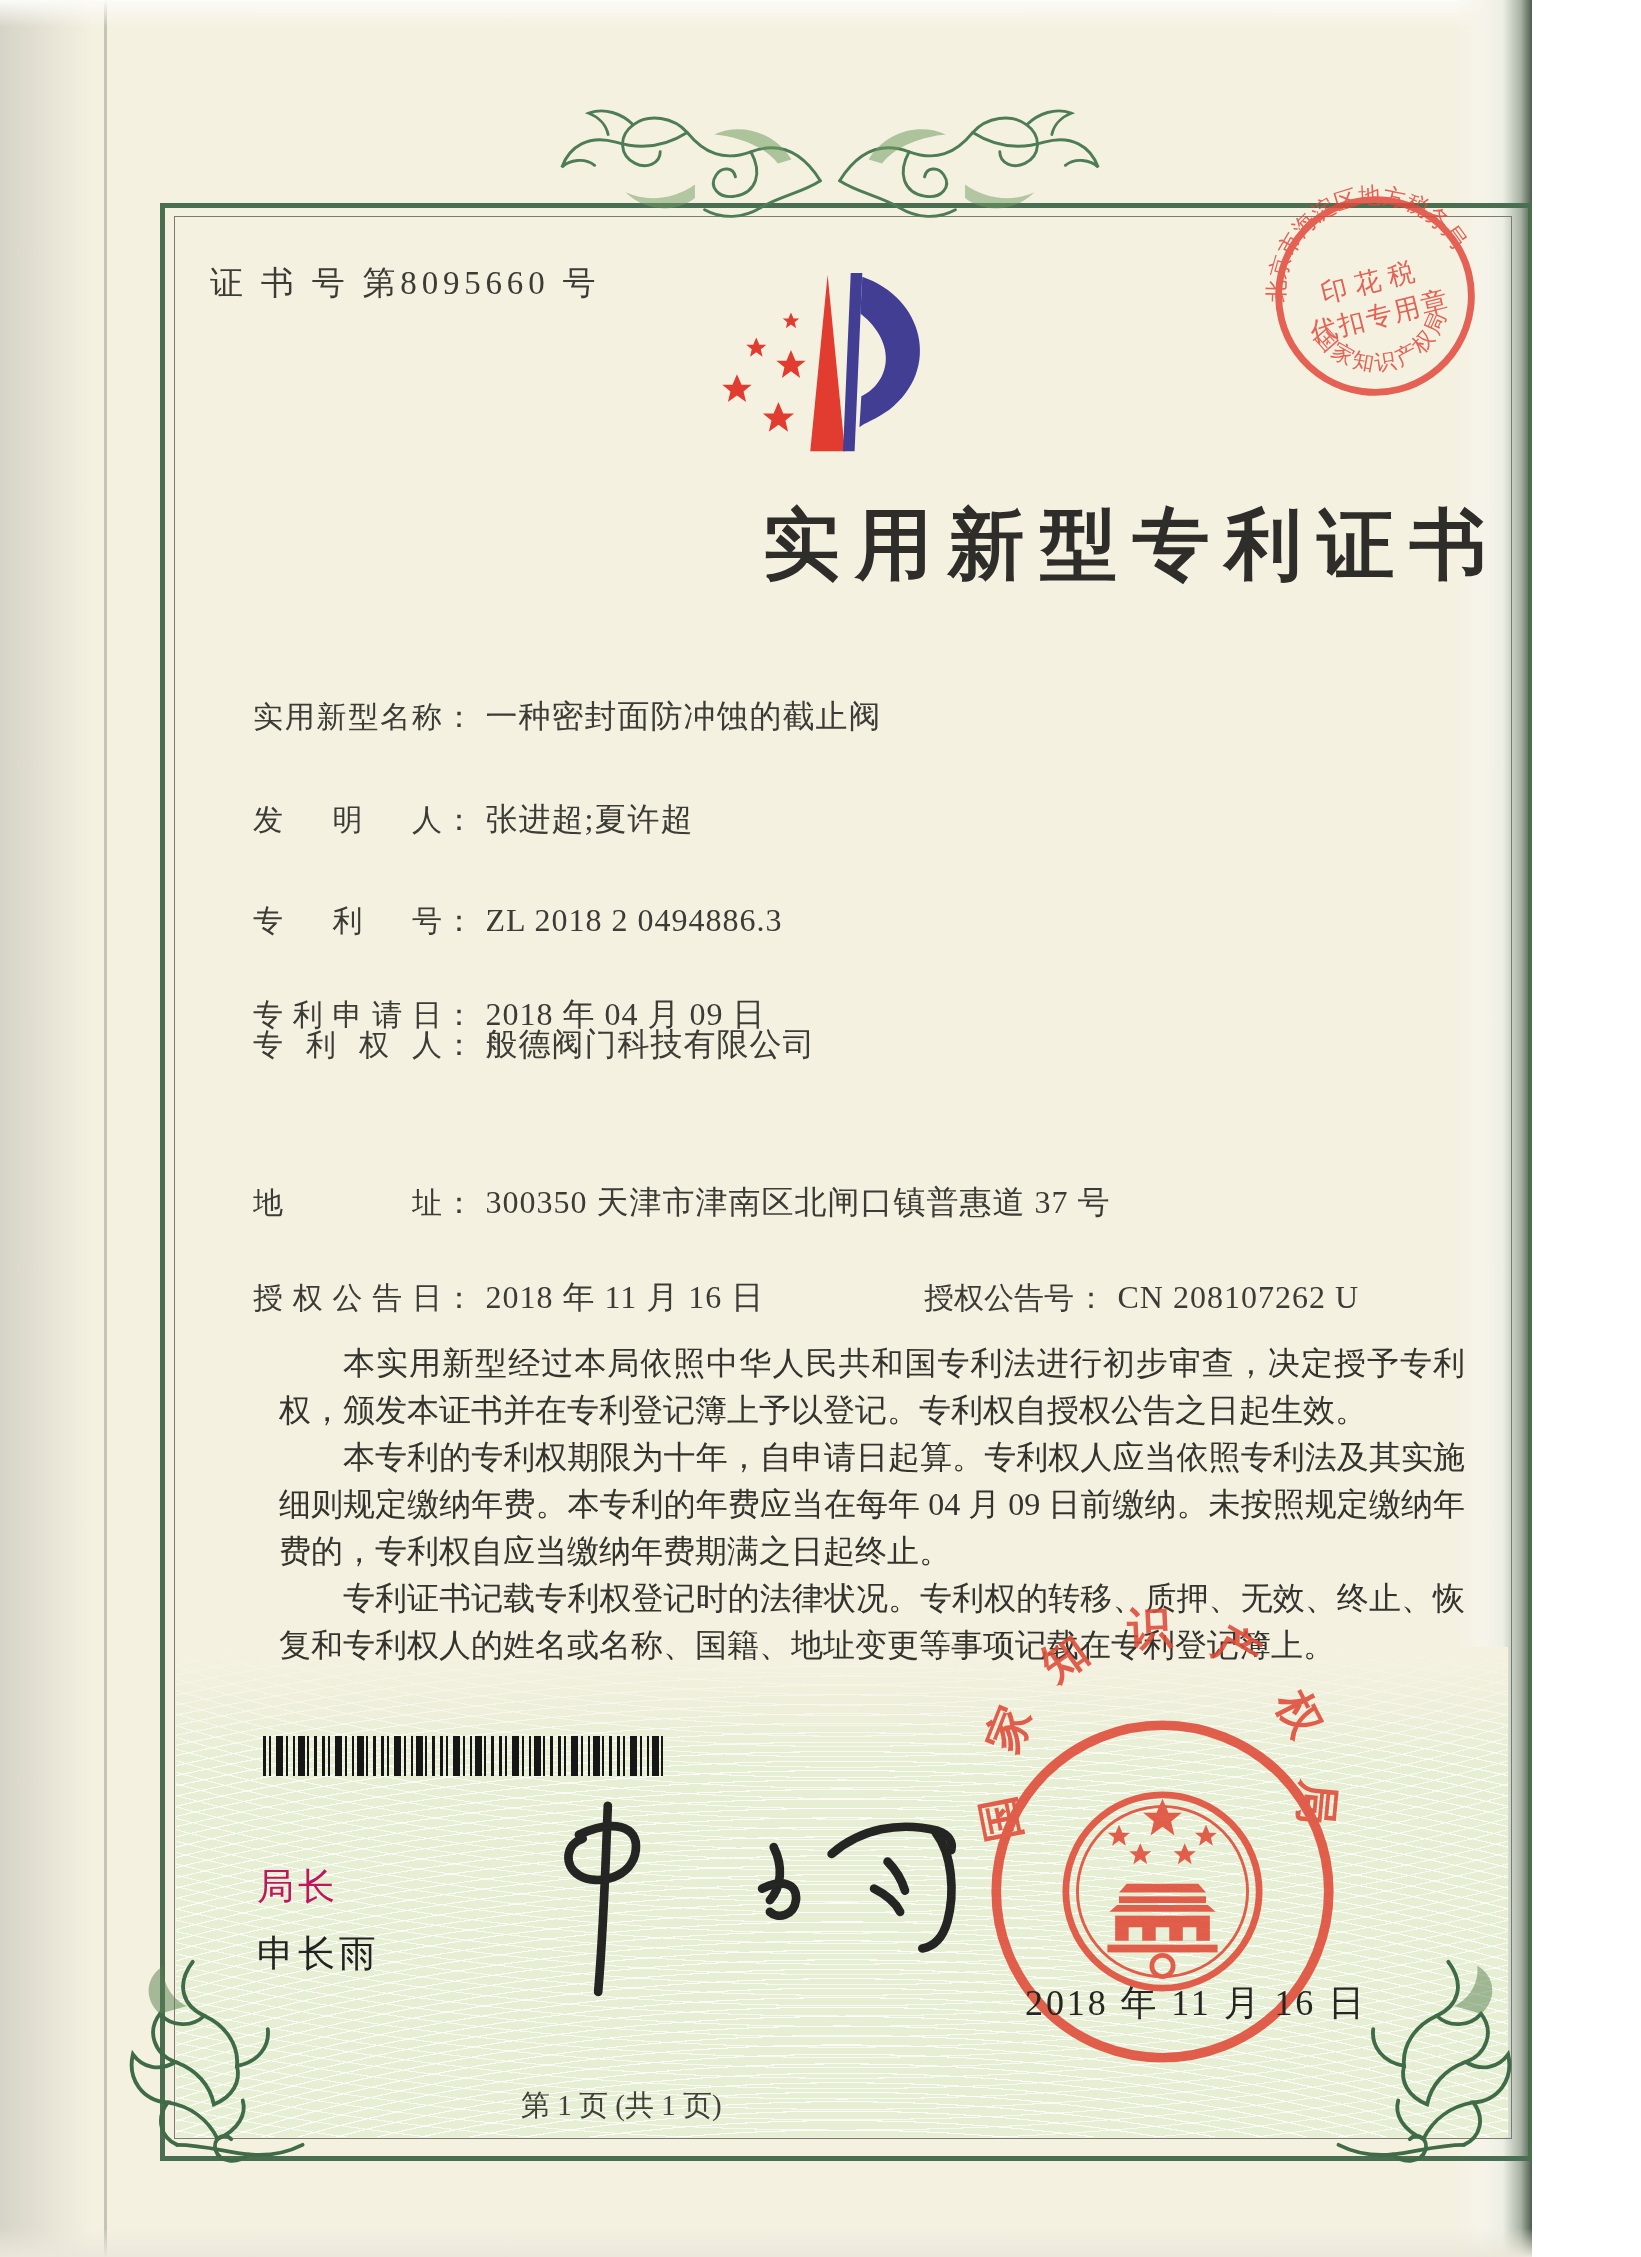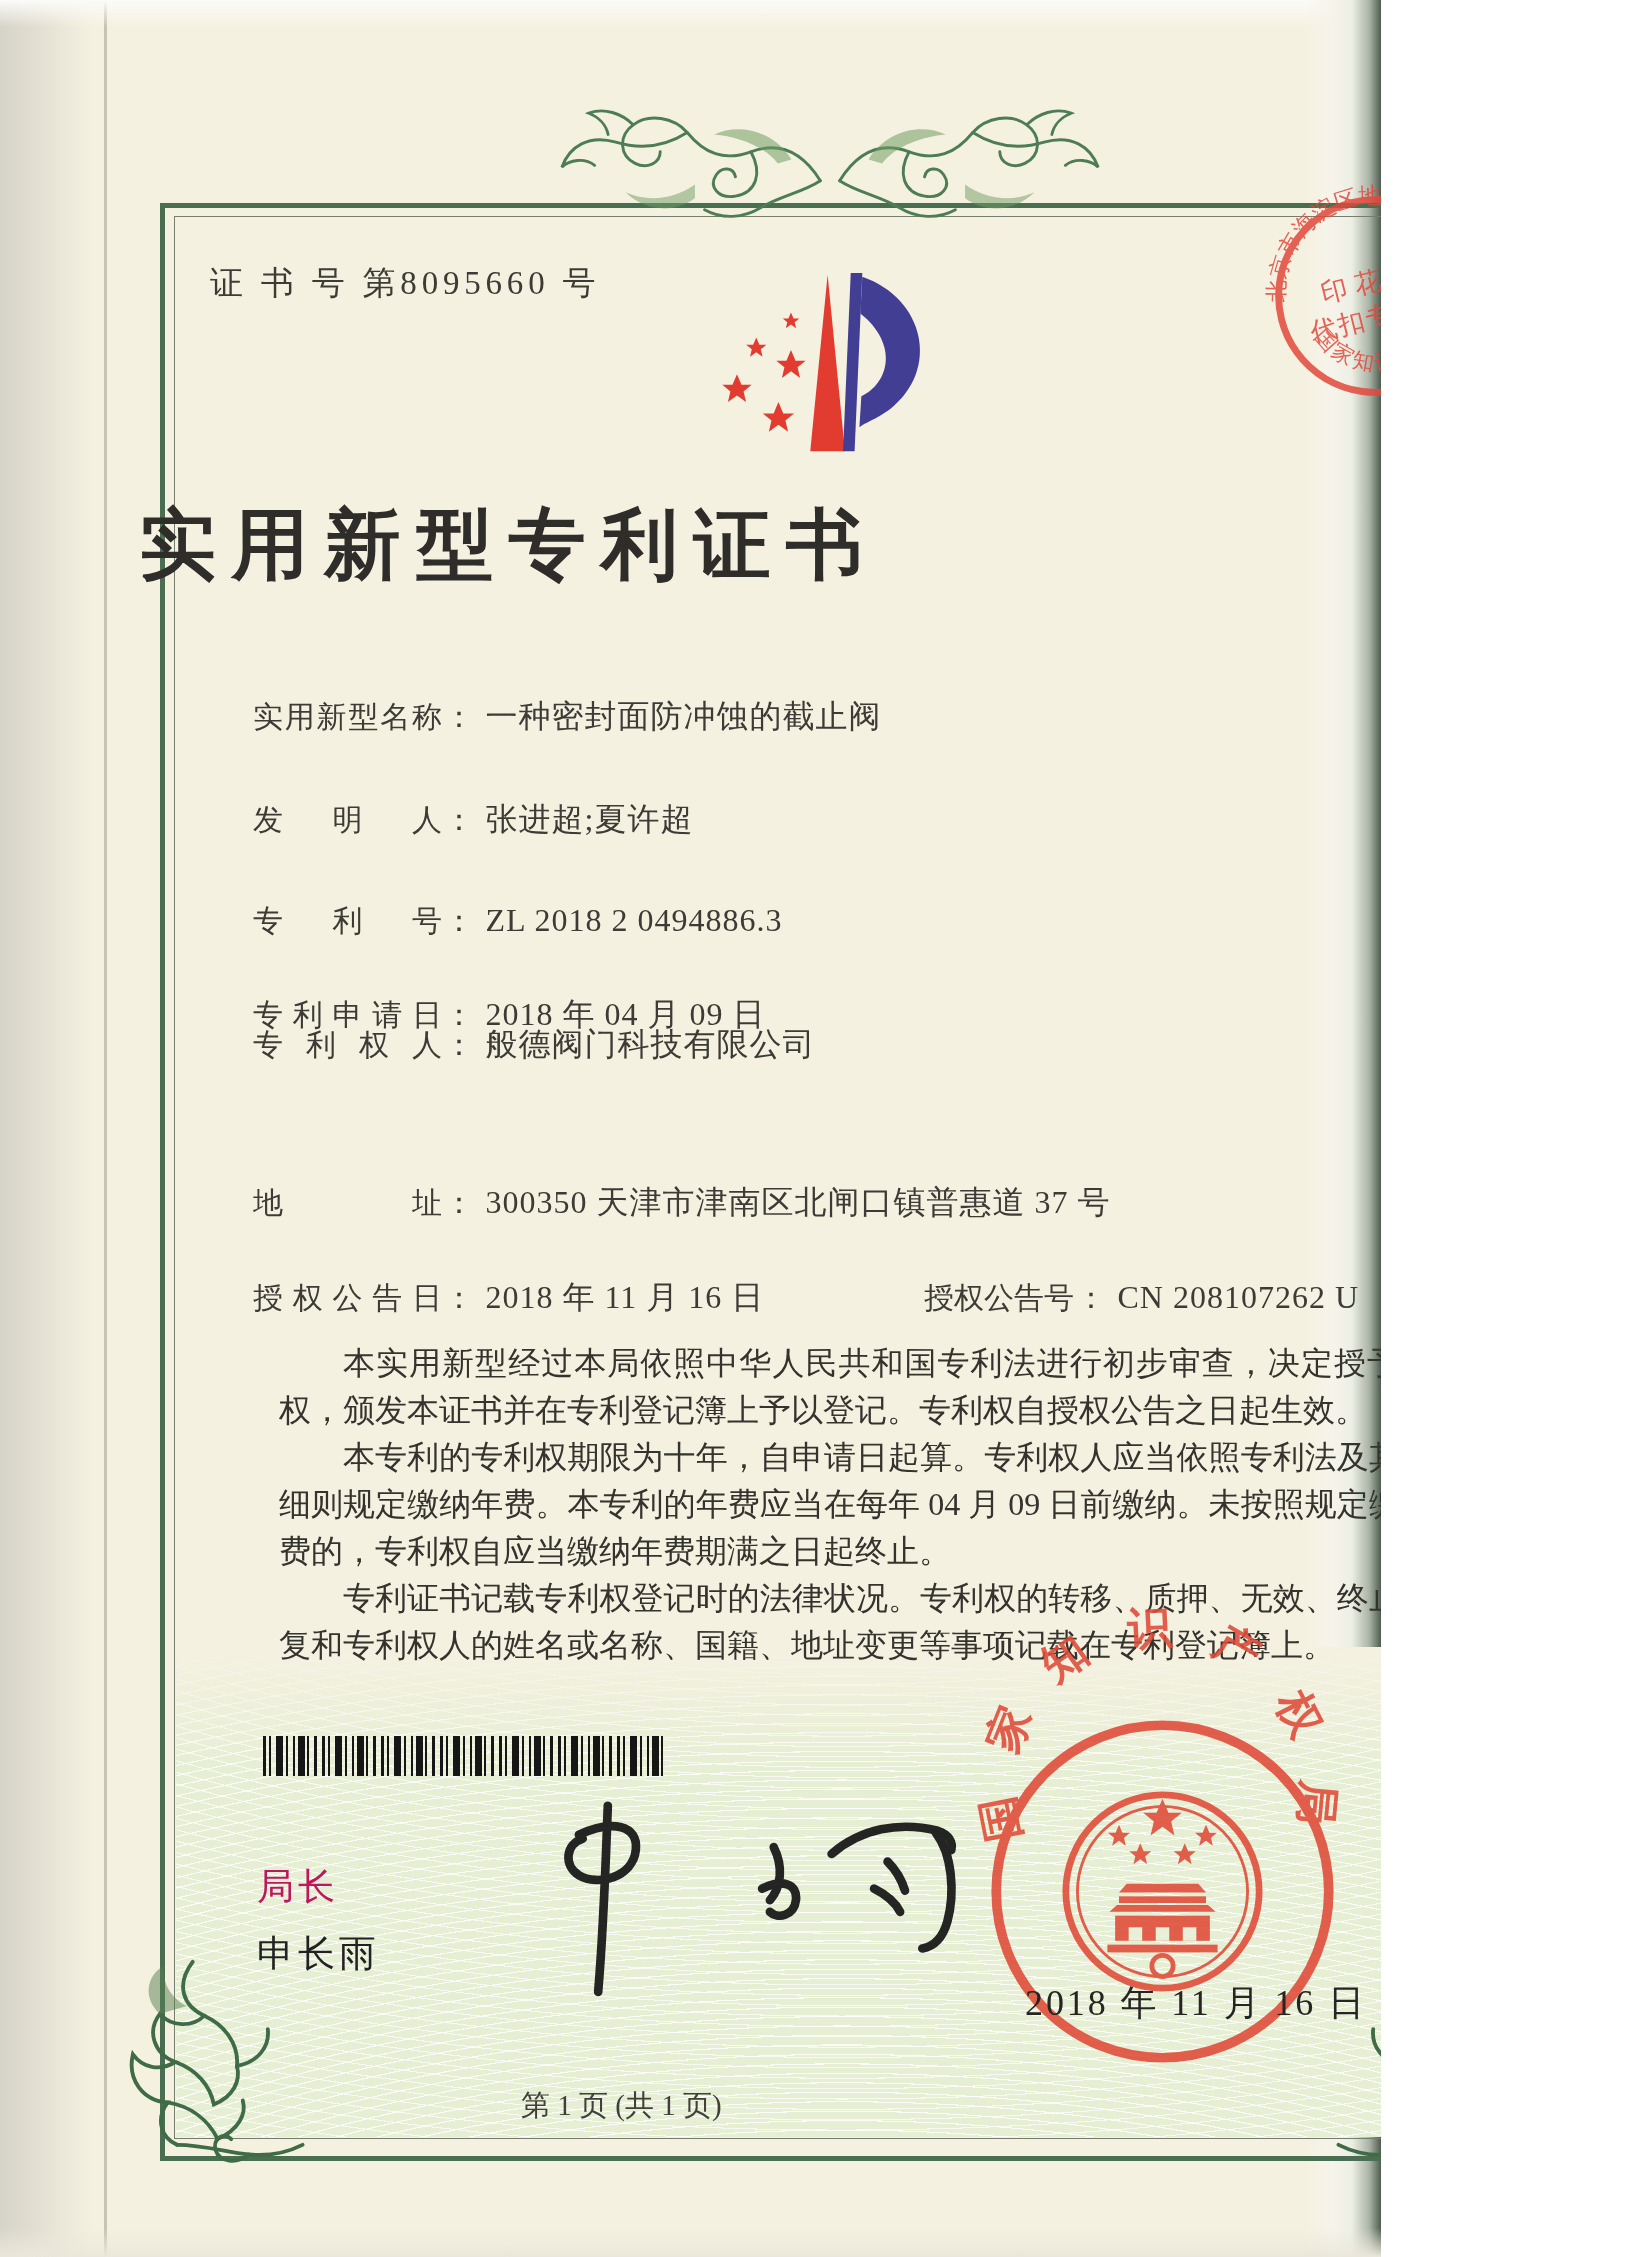--- a/index.html
+++ b/index.html
@@ -1,16 +1,16 @@
 <!DOCTYPE html>
 <html><head>
 <meta charset="utf-8">
 <style>
   html,body{margin:0;padding:0;background:#ffffff;}
-  #canvas{position:relative;width:1381px;height:2257px;overflow:hidden;
+  #canvas{position:relative;width:1532px;height:2257px;overflow:hidden;
           background:#f5f1e1;font-family:"Liberation Serif","DejaVu Serif",serif;}
   
   .edge-left{position:absolute;left:0;top:0;width:92px;height:100%;
              background:linear-gradient(90deg,#d6d3c8,rgba(245,241,225,0));z-index:1;}
   .spine-line{position:absolute;left:104px;top:0;width:2.9px;height:100%;
               background:rgba(108,114,104,.35);z-index:1;}
   .edge-top{position:absolute;left:0;top:0;width:100%;height:27px;
             background:linear-gradient(#fbfbf8,rgba(245,241,225,0));z-index:1;}
   .edge-right{position:absolute;right:0;top:0;width:77px;height:100%;z-index:1;
               background:linear-gradient(90deg,rgba(245,241,225,0) 0%,#f6f4ea 38%,#edefe4 62%,#a9b3a5 85%,#4e5c50 100%);}
@@ -26,21 +26,21 @@
      background:linear-gradient(#f5f1e1,rgba(245,241,225,0));}
   
   .frame-outer{position:absolute;left:160px;top:203px;width:1363px;height:1948px;
                border:5.8px solid #4a6e52;z-index:3;}
   .frame-inner{position:absolute;left:174px;top:216px;width:1336px;height:1921px;
                border:1.9px solid #767d6e;z-index:3;}
   .ornament{position:absolute;z-index:4;}
   
   .cert-no{position:absolute;left:210px;top:261px;font-size:33px;letter-spacing:4.8px;
            color:#3c3b35;z-index:5;white-space:nowrap;}
-  .title{position:absolute;left:139px;top:494px;width:1363px;text-align:left;margin:0;
+  .title{position:absolute;left:139px;top:494px;width:1363px;text-align:right;margin:0;
          font-size:77px;font-weight:700;letter-spacing:15.4px;color:#2e2d29;z-index:5;white-space:nowrap;}
   .fieldrow{position:absolute;left:253px;font-size:30px;color:#3c3b36;z-index:5;
             white-space:nowrap;line-height:48px;}
   .flabel{display:inline-block;width:189px;text-align:justify;text-align-last:justify;}
   .fcolon{display:inline-block;margin:0 11.6px 0 1.9px;}
   .fvalue{font-size:32px;letter-spacing:1px;}
   .grant-no-row{position:absolute;left:924px;font-size:30px;color:#3c3b36;z-index:5;
                 white-space:nowrap;line-height:48px;}
   .bodytext{position:absolute;left:251px;top:1340px;width:1186px;z-index:5;margin-left:28px;}
   .bodytext p{margin:0;font-size:32px;line-height:47px;text-indent:64px;

